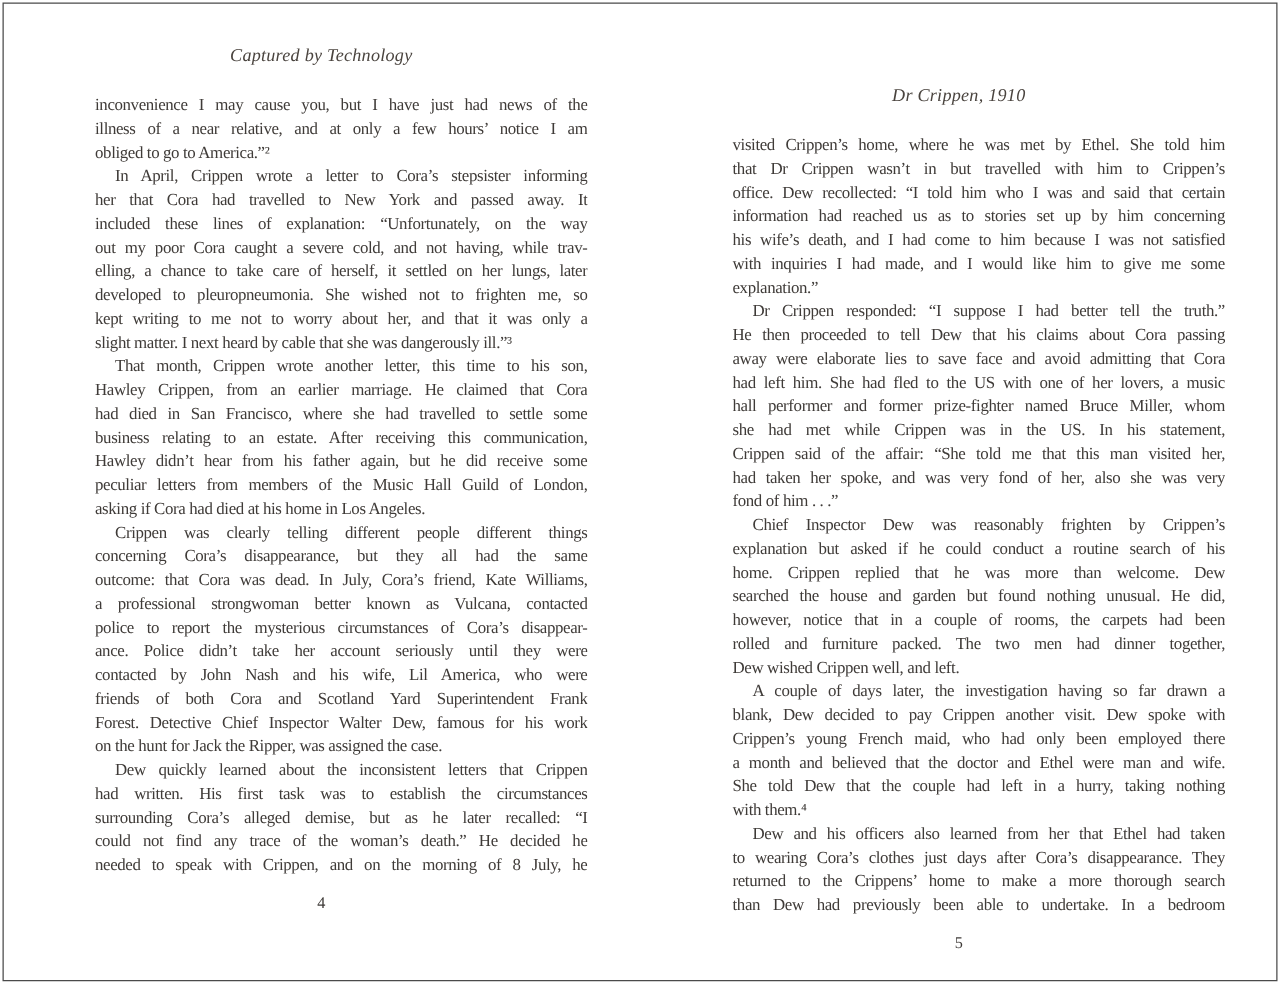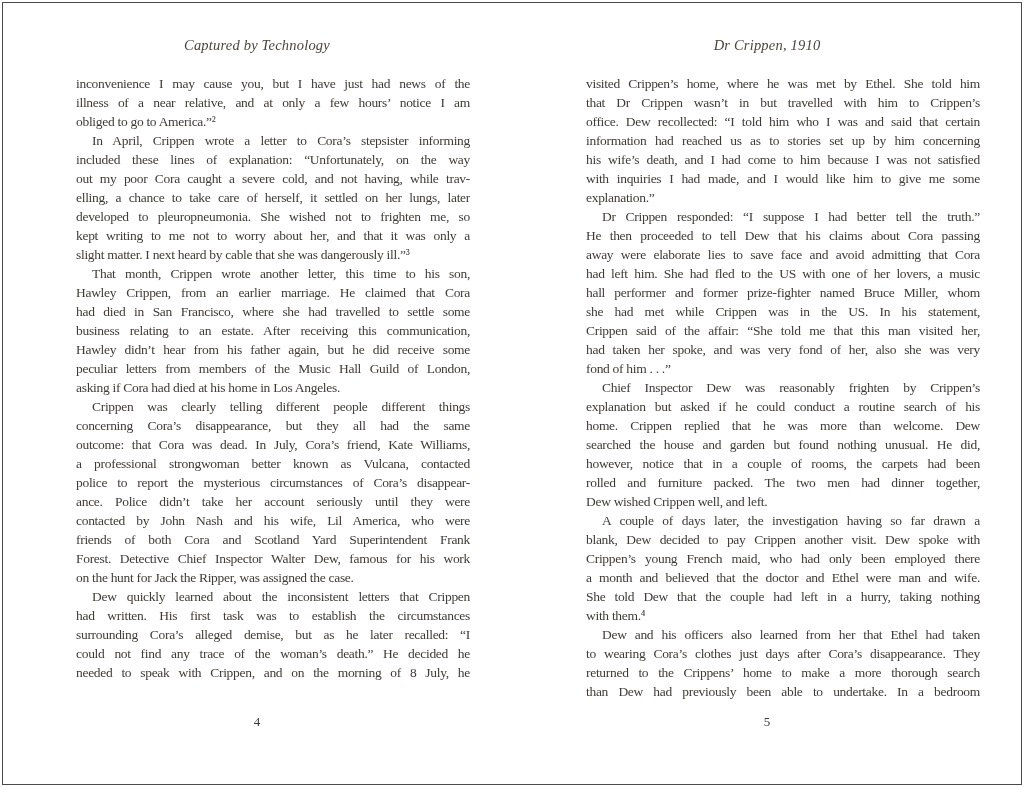--- a/index.html
+++ b/index.html
@@ -21,21 +21,21 @@
     position: absolute;
     inset: 0;
   }
   .page {
     position: absolute;
     top: 0;
     width: 394px;
     height: 597px;
   }
   .page.left  { left: 60px;  }
-  .page.right { left: 570px; }
+  .page.right { left: 570px; margin-top: 32px; }
   .running-head {
     position: absolute;
     top: 37px;
     left: 0;
     width: 100%;
     text-align: center;
     font-style: italic;
     font-size: 14.5px;
     letter-spacing: 0.2px;
     color: #4a443f;
@@ -74,20 +74,21 @@
 <body>
 
 <div class="spread">
   <div class="page left">
     <div class="running-head">Captured by Technology</div>
     <div class="body-text">
         <div class="line">inconvenience I may cause you, but I have just had news of the</div>
         <div class="line">illness of a near relative, and at only a few hours’ notice I am</div>
         <div class="line end">obliged to go to America.”²</div>
         <div class="line indent">In April, Crippen wrote a letter to Cora’s stepsister informing</div>
+        <div class="line">her that Cora had travelled to New York and passed away. It</div>
         <div class="line">included these lines of explanation: “Unfortunately, on the way</div>
         <div class="line">out my poor Cora caught a severe cold, and not having, while trav-</div>
         <div class="line">elling, a chance to take care of herself, it settled on her lungs, later</div>
         <div class="line">developed to pleuropneumonia. She wished not to frighten me, so</div>
         <div class="line">kept writing to me not to worry about her, and that it was only a</div>
         <div class="line end">slight matter. I next heard by cable that she was dangerously ill.”³</div>
         <div class="line indent">That month, Crippen wrote another letter, this time to his son,</div>
         <div class="line">Hawley Crippen, from an earlier marriage. He claimed that Cora</div>
         <div class="line">had died in San Francisco, where she had travelled to settle some</div>
         <div class="line">business relating to an estate. After receiving this communication,</div>

